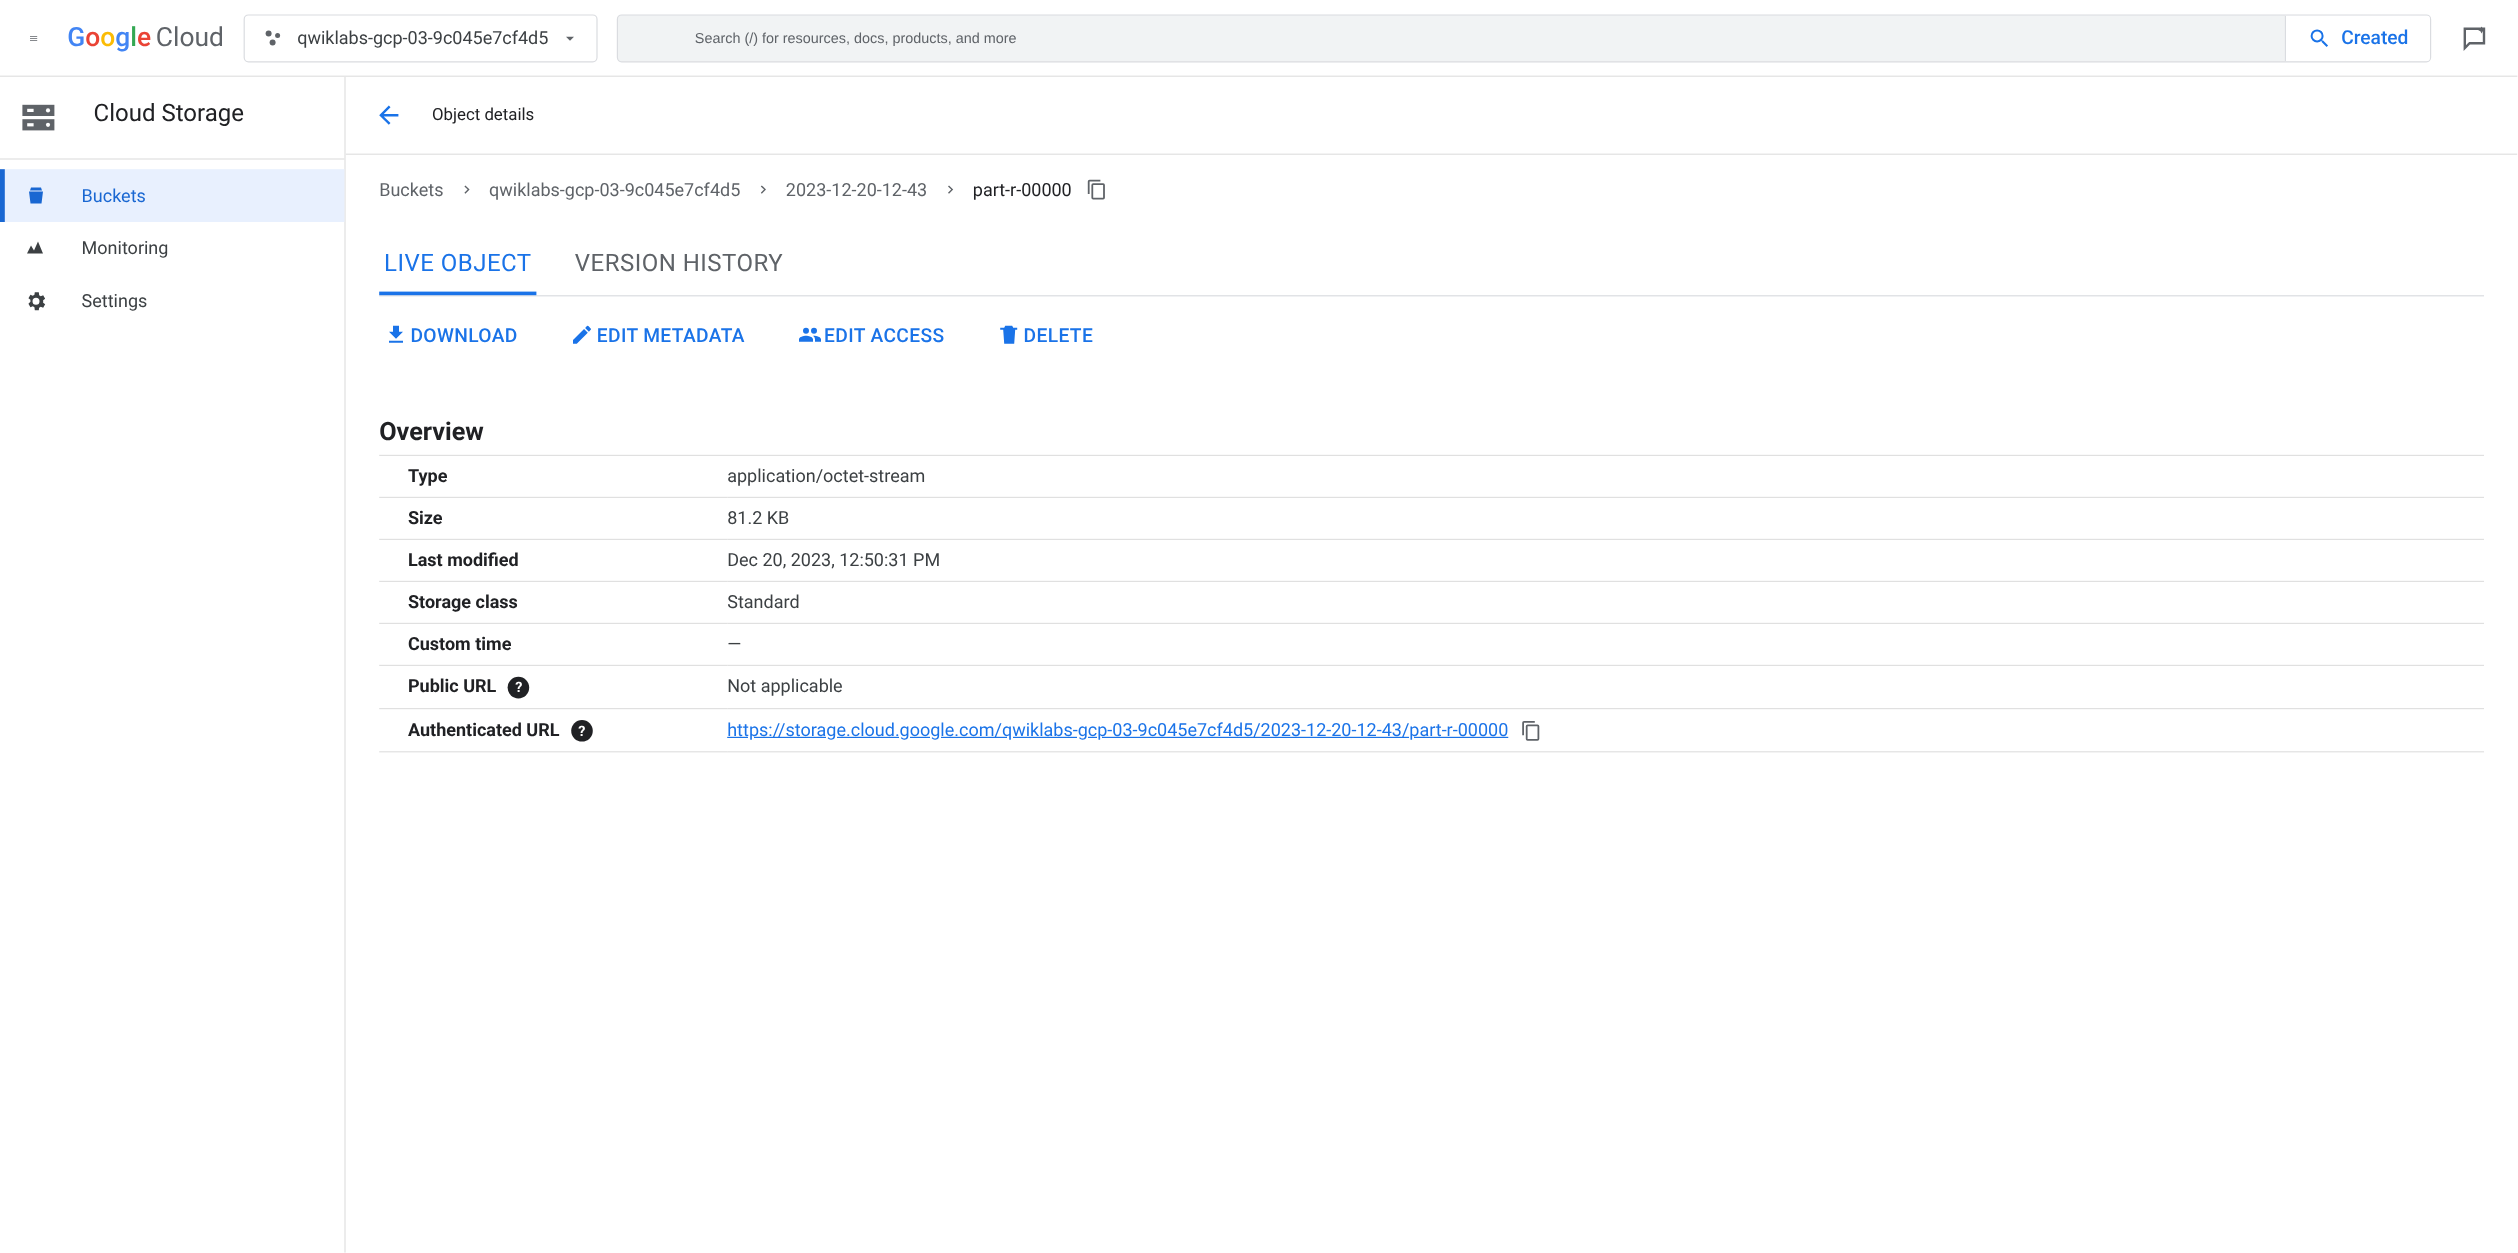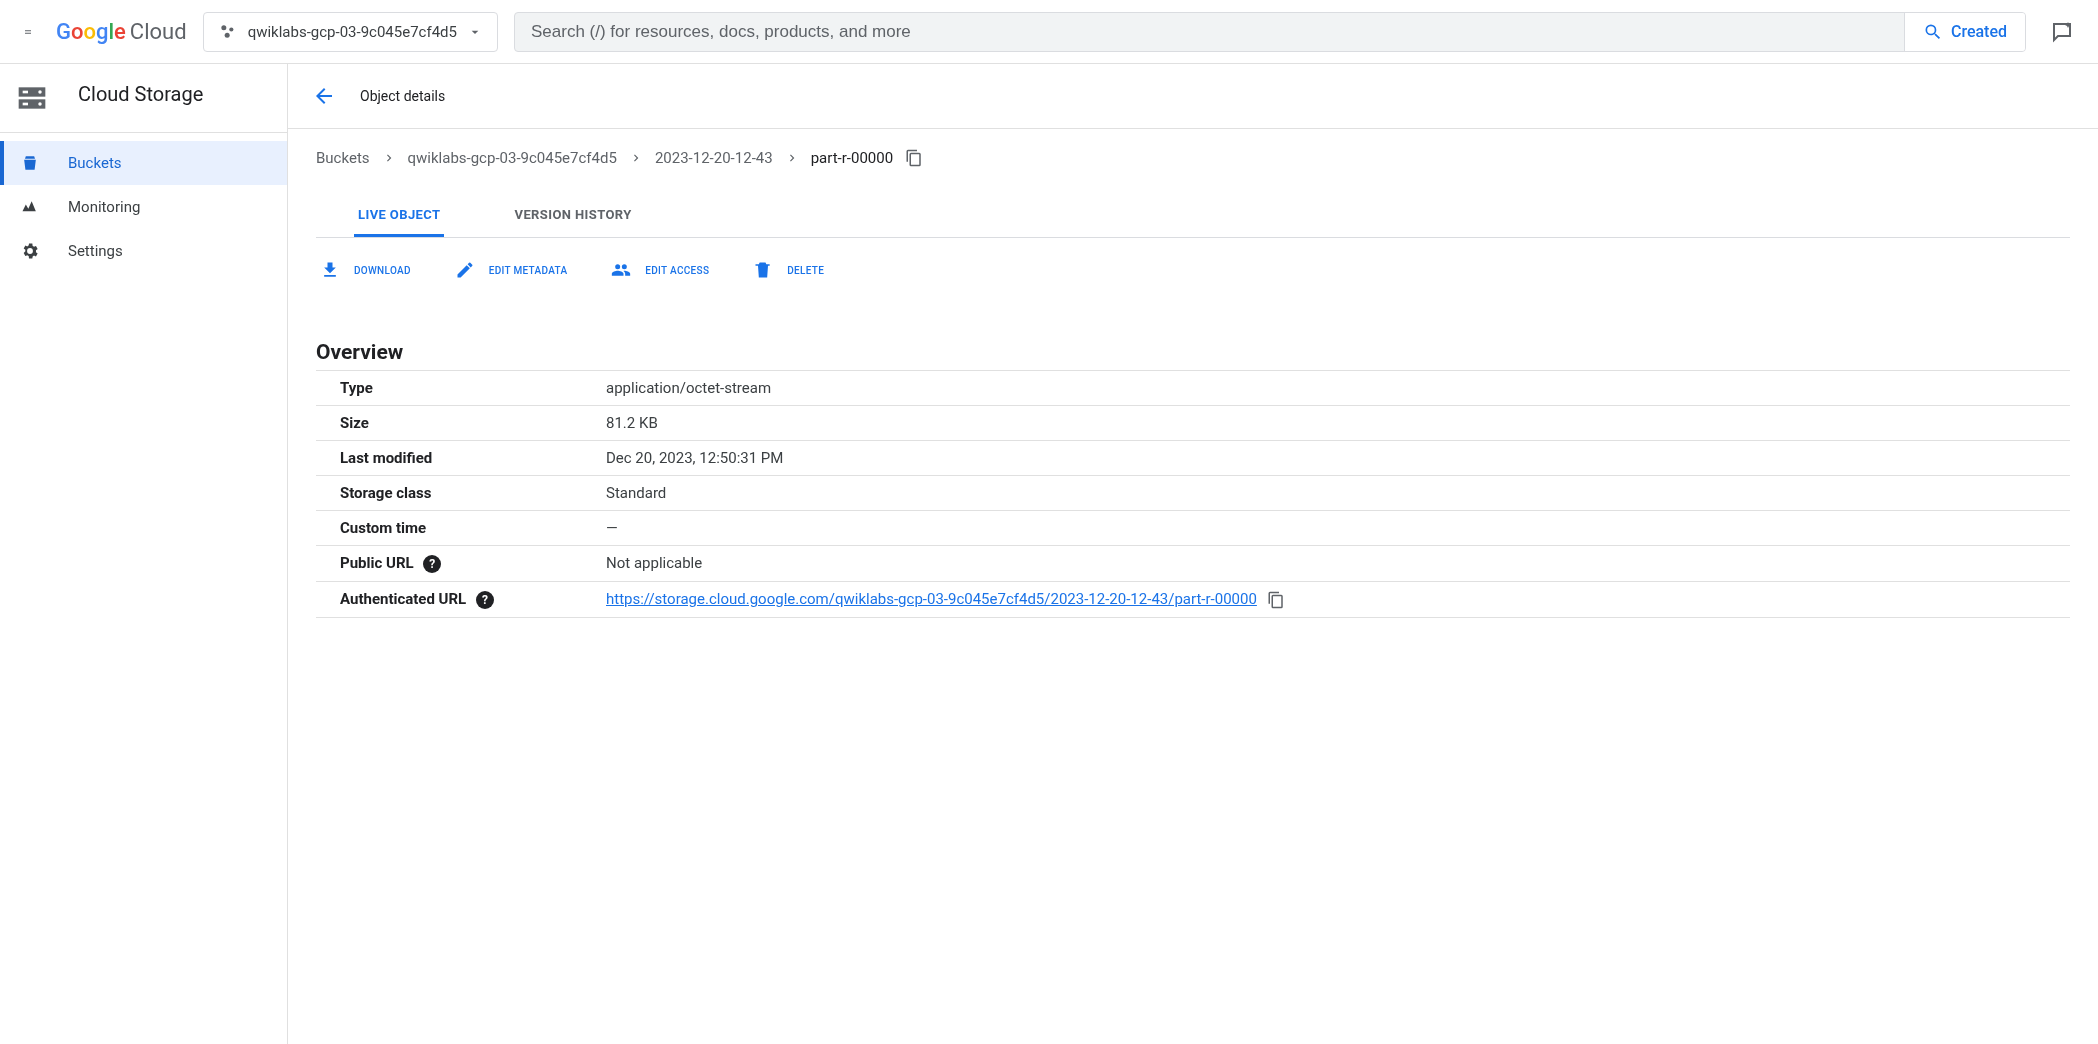--- a/index.html
+++ b/index.html
@@ -8,21 +8,21 @@
   
   .topbar { height: 64px; display: flex; align-items: center; padding: 0 16px; border-bottom: 1px solid #e0e0e0; gap: 16px; }
   .hamburger { width: 24px; height: 24px; color: #5f6368; cursor: pointer; padding: 8px; border-radius: 50%; }
   .logo { display: flex; align-items: center; gap: 4px; font-size: 22px; color: #5f6368; }
   .logo-g { font-weight: 500; }
   .logo-g span:nth-child(1){color:#4285F4}.logo-g span:nth-child(2){color:#EA4335}.logo-g span:nth-child(3){color:#FBBC05}.logo-g span:nth-child(4){color:#4285F4}.logo-g span:nth-child(5){color:#34A853}.logo-g span:nth-child(6){color:#EA4335}
   .project-picker { display: flex; align-items: center; gap: 10px; border: 1px solid #dadce0; border-radius: 4px; padding: 8px 14px; height: 40px; cursor: pointer; background: #fff; }
   .project-picker .dots svg { width: 20px; height: 20px; }
   .project-picker .name { font-size: 15px; color: #3c4043; }
   .searchbar { flex: 1; display: flex; align-items: center; border: 1px solid #dadce0; border-radius: 4px; height: 40px; background: #f1f3f4; overflow: hidden; }
-  .searchbar input { flex: 1; border: none; background: transparent; padding: 0 16px; font-size: 17px; color: #5f6368; outline: none; }
+  .searchbar input { flex: 1; border: none; background: transparent; padding: 0 16px; font-size: 12px; color: #5f6368; outline: none; margin-left: 48px; }
   .searchbar input::placeholder { color: #5f6368; }
   .search-btn { display: flex; align-items: center; gap: 8px; padding: 0 18px; height: 100%; border-left: 1px solid #dadce0; background: #fff; color: #1a73e8; font-size: 16px; font-weight: 500; cursor: pointer; }
   .chat-icon { color: #5f6368; padding: 8px; cursor: pointer; }
 
   
   .layout { display: flex; height: calc(100vh - 64px); }
   .sidebar { width: 288px; border-right: 1px solid #e0e0e0; flex-shrink: 0; }
   .product-header { display: flex; align-items: flex-start; gap: 30px; padding: 18px 16px; border-bottom: 1px solid #e0e0e0; }
   .product-header svg { width: 32px; height: 32px; color: #5f6368; }
   .product-header .ptitle { font-size: 20px; font-weight: 400; color: #202124; }
@@ -39,25 +39,25 @@
   .page-title { font-size: 14px; font-weight: 400; }
 
   .content { padding: 20px 28px; }
   .breadcrumb { display: flex; align-items: center; gap: 12px; font-size: 15px; color: #5f6368; flex-wrap: wrap; }
   .breadcrumb .crumb { cursor: pointer; }
   .breadcrumb .crumb.current { color: #202124; }
   .breadcrumb .chev { color: #5f6368; }
   .copy-icon { cursor: pointer; color: #5f6368; }
 
   .tabs { display: flex; gap: 28px; margin-top: 28px; border-bottom: 1px solid #dadce0; }
-  .tab { padding: 12px 4px; font-size: 13px; font-weight: 700; letter-spacing: 0.4px; color: #5f6368; cursor: pointer; border-bottom: 3px solid transparent; margin-left: 38px; }
+  .tab { padding: 12px 4px; font-size: 20px; font-weight: 400; letter-spacing: 0.4px; color: #5f6368; cursor: pointer; border-bottom: 3px solid transparent; }
   .tab.active { color: #1a73e8; border-bottom-color: #1a73e8; }
 
   .actions { display: flex; gap: 44px; padding: 22px 4px; }
-  .action { display: flex; align-items: center; gap: 14px; color: #1a73e8; font-size: 10px; font-weight: 500; letter-spacing: 0.3px; cursor: pointer; }
+  .action { display: flex; align-items: center; gap: 2px; color: #1a73e8; font-size: 16px; font-weight: 500; letter-spacing: 0.3px; cursor: pointer; }
   .action svg { width: 20px; height: 20px; }
 
   .section-title { font-size: 21px; font-weight: 700; padding: 6px 0; border-bottom: 1px solid #e0e0e0; margin-top: 32px; }
   .kv-table { width: 100%; border-collapse: collapse; }
   .kv-table tr { border-bottom: 1px solid #e0e0e0; }
   .kv-table td { padding: 8px 0; vertical-align: top; font-size: 15px; }
   .kv-table td.key { font-weight: 700; width: 290px; padding-left: 24px; }
   .kv-table td.val { color: #3c4043; }
   .help-icon { display: inline-flex; width: 18px; height: 18px; background: #202124; color: #fff; border-radius: 50%; align-items: center; justify-content: center; font-size: 12px; font-weight: 700; margin-left: 6px; cursor: pointer; }
   .link { color: #1a73e8; text-decoration: underline; cursor: pointer; }

